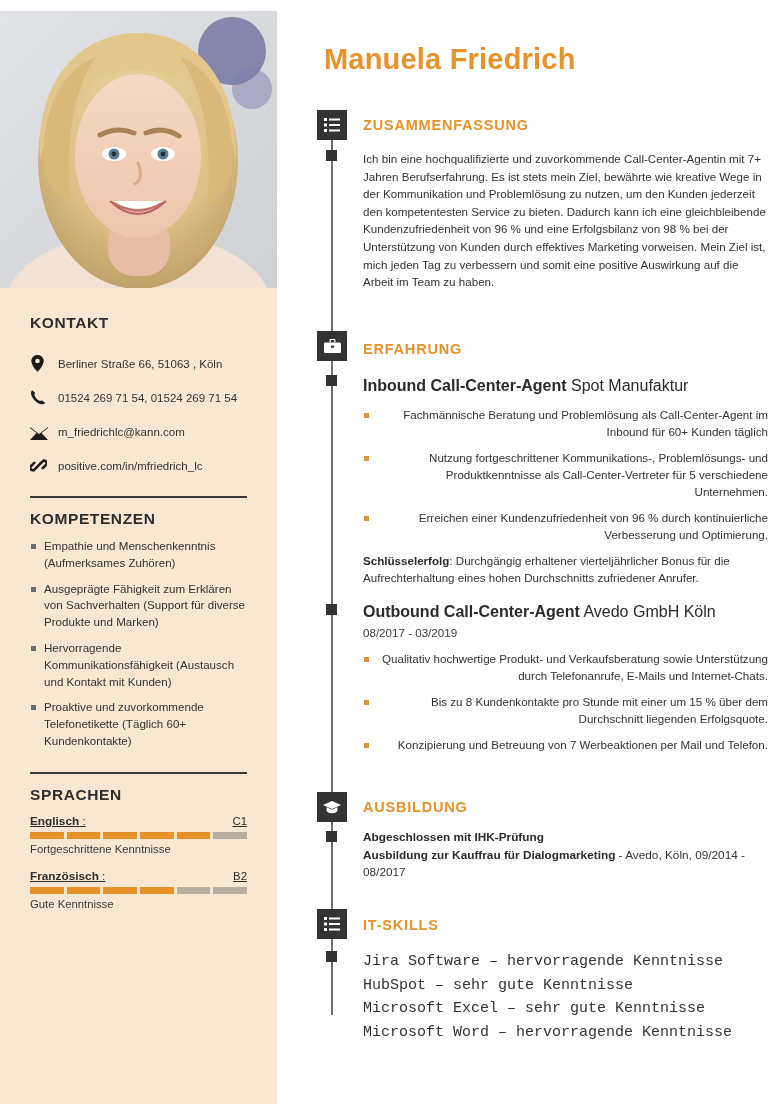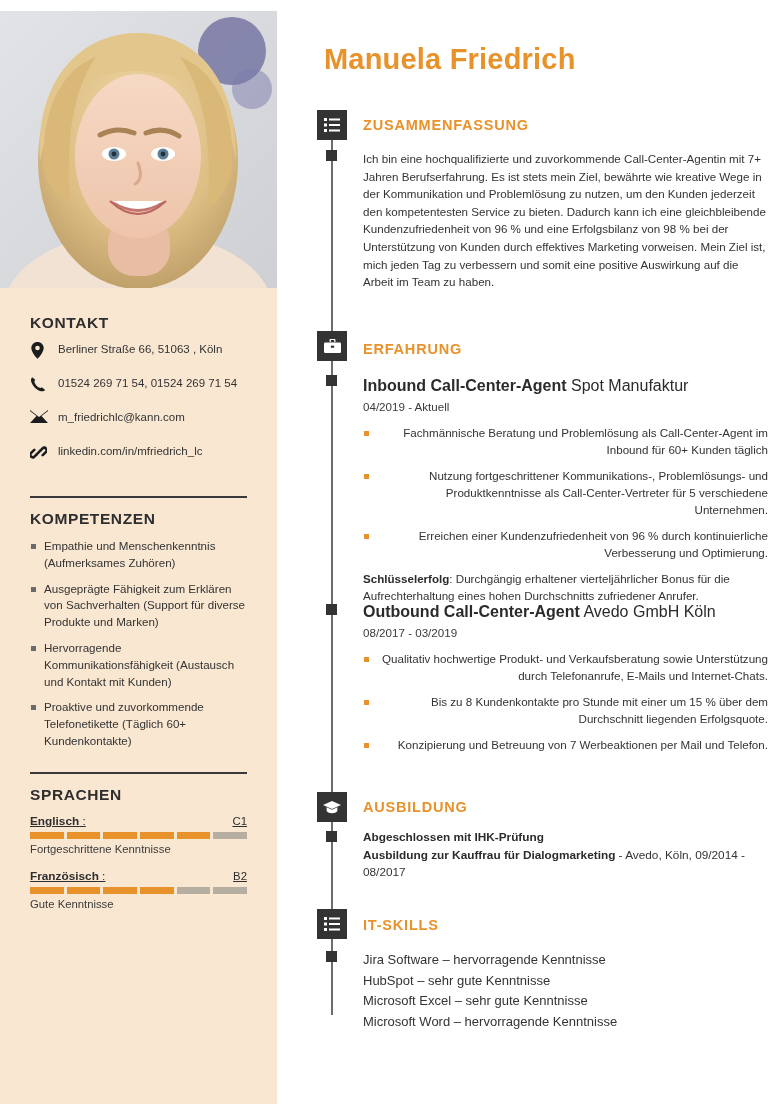--- a/index.html
+++ b/index.html
@@ -43,21 +43,21 @@
     margin-bottom: 10px;
   }
   .sb-rule {
     border-top: 2px solid #3a3a3a;
     margin: 22px 0 12px 0;
   }
 
   .contact-list { list-style: none; }
   .contact-item {
     display: flex;
-    align-items: flex-start;
+    align-items: flex-end;
     min-height: 30px;
     margin-bottom: 4px;
   }
   .contact-ico {
     width: 26px;
     flex: 0 0 26px;
     display: flex;
     align-items: center;
     justify-content: flex-start;
     color: #1d1d1d;
@@ -193,21 +193,21 @@
     background: #e8922b;
   }
   .key-ach {
     font-size: 11.6px;
     line-height: 1.46;
     color: #333333;
   }
   .key-ach b { font-weight: bold; color: #2b2b2b; }
   .edu-line { font-size: 11.8px; line-height: 1.5; color: #333333; }
   .edu-line b { font-weight: bold; color: #2b2b2b; }
-  .skill-line { font-size: 13px; line-height: 1.58; color: #333333; }
+  .skill-line { font-size: 15px; line-height: 1.58; color: #333333; font-family: Liberation Mono, monospace; }
 </style>
 </head>
 <body>
 
 <div class="page">
 
   <aside class="sidebar">
 
     <div class="photo">
       <svg viewBox="0 0 277 277" xmlns="http://www.w3.org/2000/svg">
@@ -296,21 +296,21 @@
           <li class="contact-item">
             <span class="contact-ico">
               <svg width="17" height="17" viewBox="0 0 17 17">
                   <g stroke="#1d1d1d" stroke-width="2.6" fill="none" stroke-linecap="round">
                     <path d="M6.2 10.8 L3.8 13.2 a2.6 2.6 0 0 1-3.1-3.8 L4.3 5.8"></path>
                     <path d="M10.8 6.2 L13.2 3.8 a2.6 2.6 0 0 1 3.1 3.8 L12.7 11.2"></path>
                     <path d="M6.4 10.6 L10.6 6.4"></path>
                   </g>
                 </svg>
             </span>
-            <span class="contact-txt">linkedin.com/in/mfriedrich_lc</span>
+            <span class="contact-txt">positive.com/in/mfriedrich_lc</span>
           </li>
         </ul>
       </section>
 
       <section>
         <div class="sb-rule"></div>
         <h2 class="sb-title">KOMPETENZEN</h2>
         <ul class="bullet-list">
           <li class="bullet-li">Empathie und Menschenkenntnis (Aufmerksames Zuhören)</li>
           <li class="bullet-li">Ausgeprägte Fähigkeit zum Erklären von Sachverhalten (Support für diverse Produkte und Marken)</li>
@@ -394,21 +394,20 @@
             <rect x="0" y="3.6" width="17" height="10.4" rx="1.2"></rect>
             <rect x="6.9" y="6.6" width="3.2" height="2.2" fill="#333333"></rect>
           </g>
         </svg>
       </div>
       <div class="node" style="top:375px;"></div>
       <h2 class="sec-heading" style="top:341px;">ERFAHRUNG</h2>
 
       <div class="sec-body" style="top:374px; width:405px;">
         <div class="job-title"><b>Inbound Call-Center-Agent</b> <span>Spot Manufaktur</span></div>
-        <div class="job-date">04/2019 - Aktuell</div>
         <ul class="job-bullets">
           <li>Fachmännische Beratung und Problemlösung als Call-Center-Agent im Inbound für 60+ Kunden täglich</li>
           <li>Nutzung fortgeschrittener Kommunikations-, Problemlösungs- und Produktkenntnisse als Call-Center-Vertreter für 5 verschiedene Unternehmen.</li>
           <li>Erreichen einer Kundenzufriedenheit von 96 % durch kontinuierliche Verbesserung und Optimierung.</li>
         </ul>
         <p class="key-ach"><b>Schlüsselerfolg</b><span>: Durchgängig erhaltener vierteljährlicher Bonus für die Aufrechterhaltung eines hohen Durchschnitts zufriedener Anrufer.</span></p>
       </div>
 
       <div class="node" style="top:604px;"></div>
       <div class="sec-body" style="top:600px; width:405px;">

